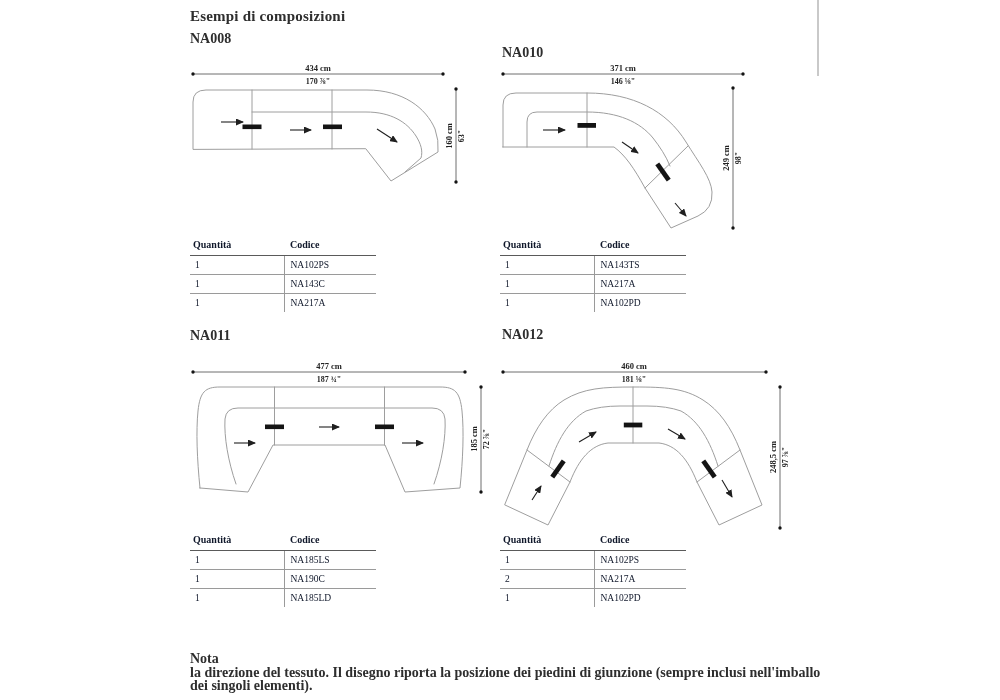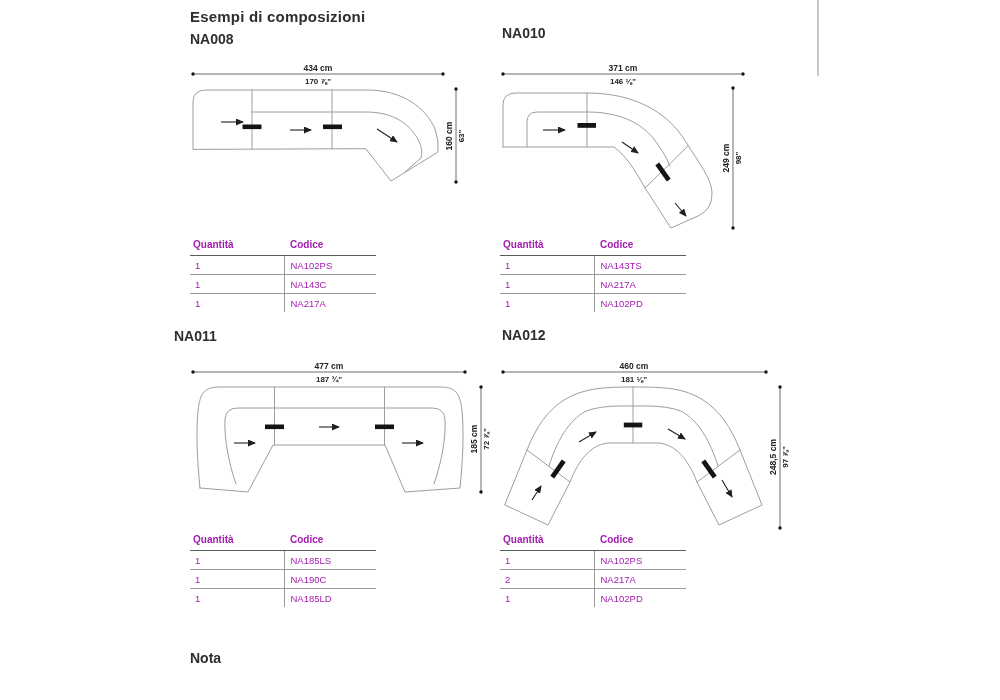--- a/index.html
+++ b/index.html
@@ -1,50 +1,50 @@
 <!DOCTYPE html>
 <html><head>
 <meta charset="utf-8">
 <style>
   html,body{margin:0;padding:0;background:#fff;}
   .page{position:relative;width:1000px;height:700px;background:#ffffff;
-        font-family:Liberation Sans, sans-serif;overflow:hidden;color:#2e2e2e;}
+        font-family:Liberation Serif, serif;overflow:hidden;color:#2e2e2e;}
   .title{position:absolute;left:190px;top:8px;font-size:15px;font-weight:bold;letter-spacing:.2px;}
   .comp-label{position:absolute;font-size:14px;font-weight:bold;}
   .drawing{position:absolute;overflow:visible;}
   .sofa{fill:none;stroke:#9e9e9e;stroke-width:1;stroke-linejoin:round;stroke-linecap:round;}
   .dim{stroke:#4a4a4a;stroke-width:.8;}
   .dot{fill:#141414;}
   .dimtxt{font-size:8.5px;font-weight:bold;fill:#222;}
   .dimtxt2{font-size:8px;font-weight:bold;fill:#222;}
   .arrow{stroke:#1f1f1f;stroke-width:1.1;fill:none;}
   .jrect{fill:#141414;}
-  .ctable{position:absolute;border-collapse:collapse;width:186px;color:#a21caf;table-layout:fixed;}
+  .ctable{position:absolute;border-collapse:collapse;width:186px;color:#0f172a;table-layout:fixed;}
   .ctable th{font-size:10px;font-weight:bold;text-align:left;padding:0 0 5px 3px;
              border-bottom:1.5px solid #5a5a5a;}
   .ctable td{font-size:9.5px;height:18px;padding:0 0 0 5px;border-bottom:1px solid #9a9a9a;}
   .ctable tr.last td{border-bottom:none;}
   .ctable .c1{width:91px;}
   .ctable td.c2{border-left:1px solid #9a9a9a;padding-left:6px;}
   .ctable th.c2{padding-left:6px;margin-left:36px;}
   .note{position:absolute;left:190px;top:652px;width:640px;font-size:14px;font-weight:bold;line-height:13px;}
   .note .note-title{margin-bottom:1px;}
   .edge{position:absolute;left:817px;top:0;width:2px;height:76px;background:#c9c9c9;}
 </style>
 </head>
 <body>
 
 <div class="page">
 
   <div class="title">Esempi di composizioni</div>
   <div class="edge"></div>
 
   <div class="comp-label" style="left:190px;top:31px">NA008</div>
-  <div class="comp-label" style="left:502px;top:25px">NA010</div>
-  <div class="comp-label" style="left:174px;top:328px">NA011</div>
+  <div class="comp-label" style="left:502px;top:45px">NA010</div>
+  <div class="comp-label" style="left:190px;top:328px">NA011</div>
   <div class="comp-label" style="left:502px;top:327px">NA012</div>
 
   <svg class="drawing" style="left:190px;top:60px" width="280" height="172" viewBox="0 0 280 172">
     <defs>
       <marker id="m8" markerWidth="9" markerHeight="7" refX="7" refY="3.5" orient="auto" markerUnits="userSpaceOnUse">
         <path d="M0,0 L8,3.5 L0,7 Z" fill="#1f1f1f"></path>
       </marker>
     </defs>
     <g>
       <line class="dim" x1="3" y1="14" x2="253" y2="14"></line>
@@ -284,15 +284,16 @@
         </tr>
       <tr class="last">
         <td class="c1">1</td>
         <td class="c2">NA102PD</td>
         </tr>
     </tbody>
   </table>
 
   <div class="note">
     <div class="note-title">Nota</div>
+    <div>la direzione del tessuto. Il disegno riporta la posizione dei piedini di giunzione (sempre inclusi nell'imballo dei singoli elementi).</div>
   </div>
 
 </div>
 
 </body></html>

